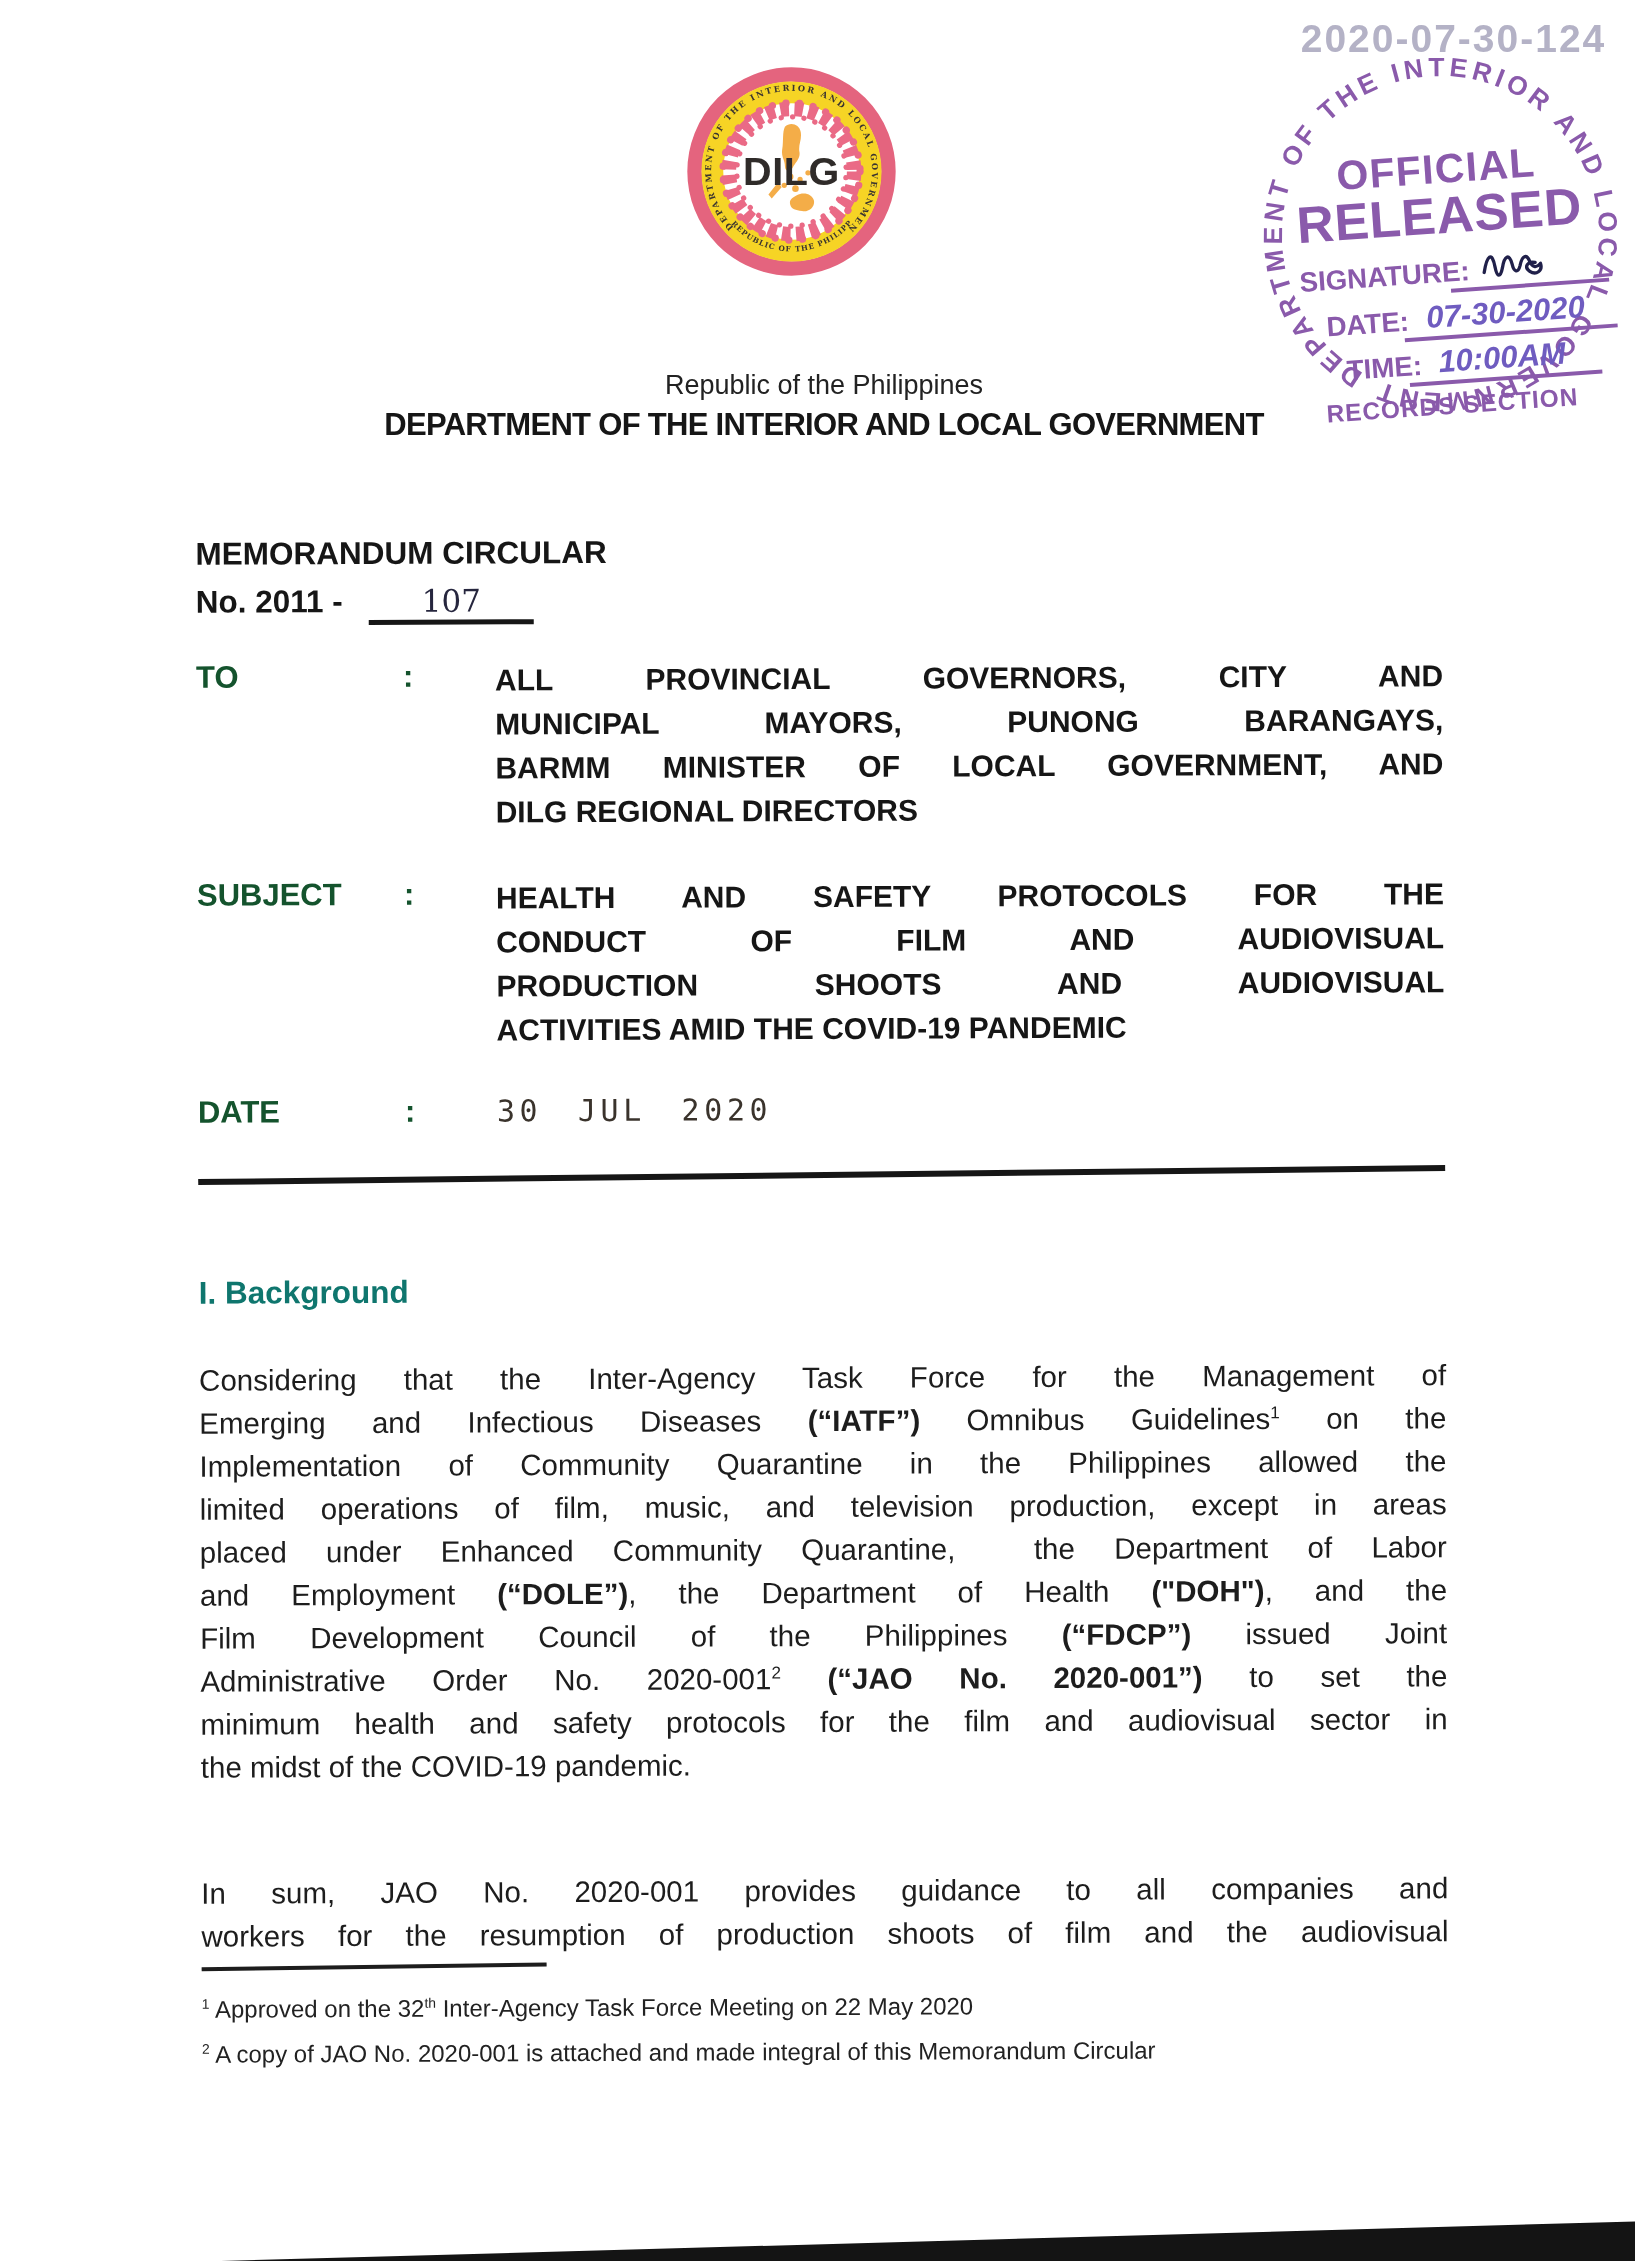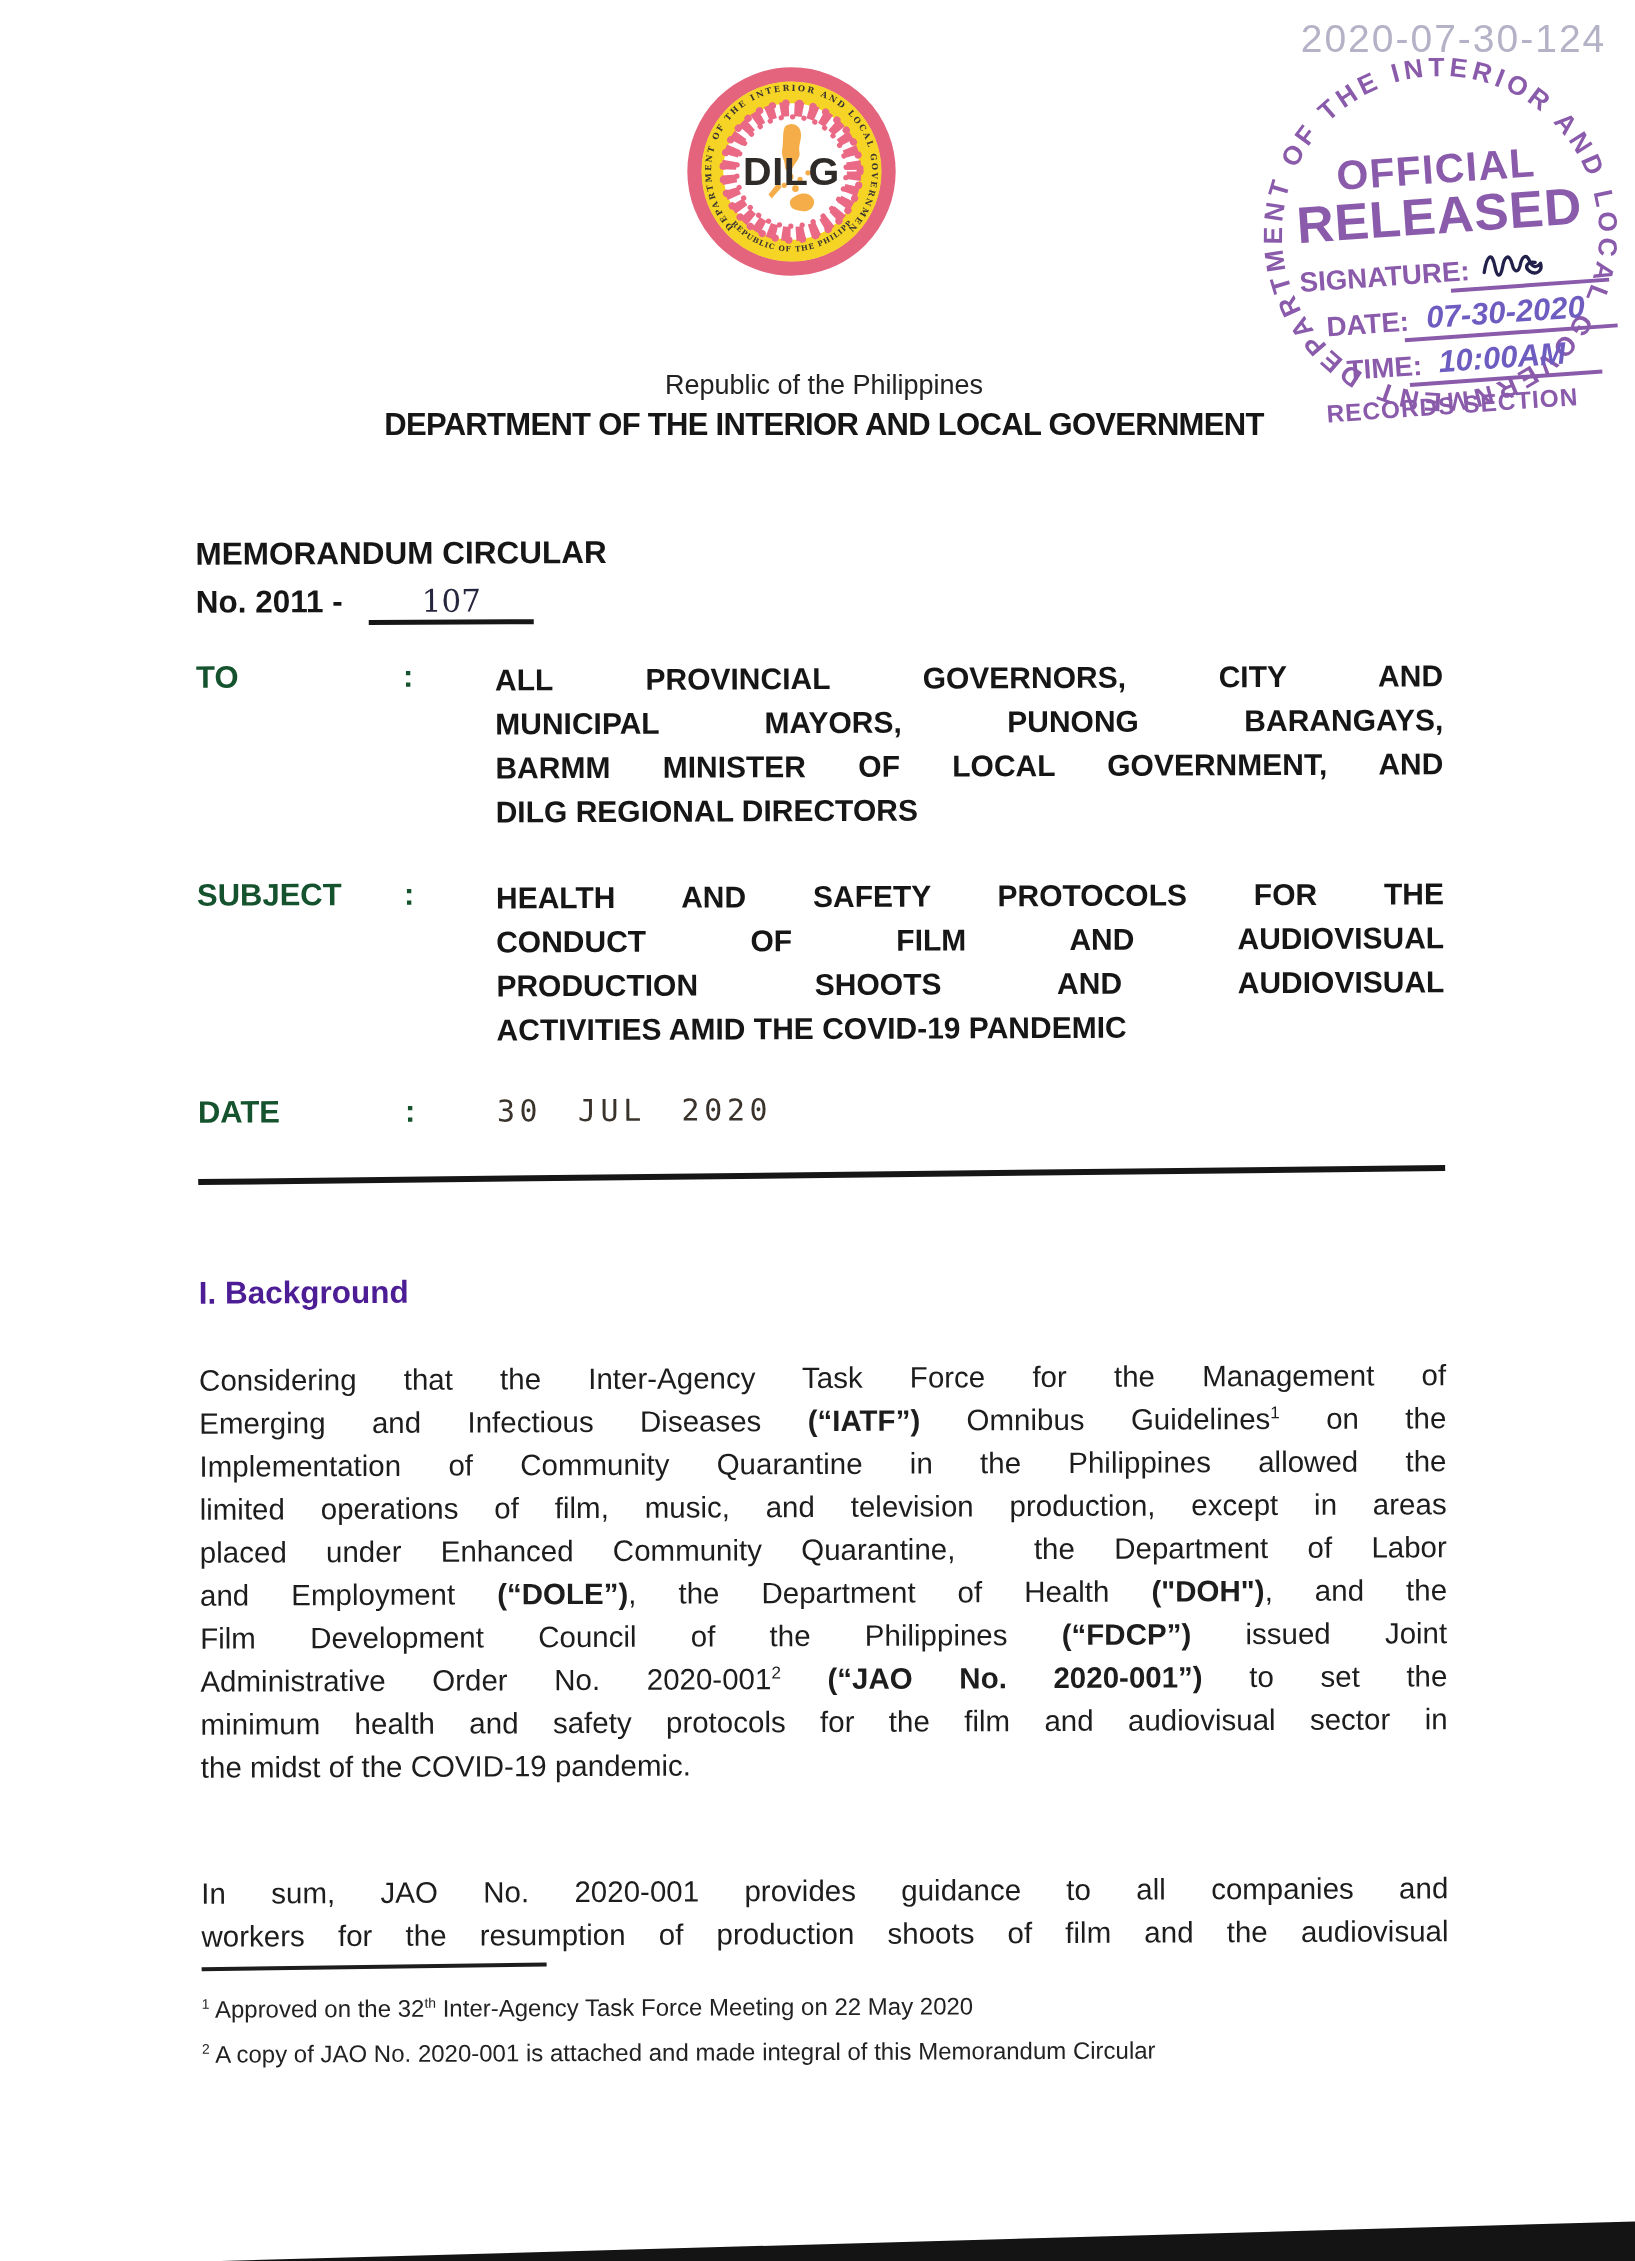--- a/index.html
+++ b/index.html
@@ -4,21 +4,21 @@
 <style>
   html,body{margin:0;padding:0;}
   body{
     width:1635px;height:2261px;position:relative;background:#ffffff;
     font-family:"Liberation Sans", sans-serif;color:#1f1f1f;overflow:hidden;
   }
   .abs{position:absolute;}
   
   .doc-number{
     left:1296px;top:17px;width:315px;text-align:center;
-    font-size:39px;letter-spacing:2px;color:#b4b2c6;font-weight:400;
+    font-size:39px;letter-spacing:2px;color:#b4b2c6;font-weight:700;
   }
   
   .header{left:168px;top:367px;width:1312px;text-align:center;}
   .header .h1{font-size:27px;line-height:37px;color:#222;}
   .header .h2{font-size:31px;line-height:41px;font-weight:bold;letter-spacing:-0.7px;color:#161616;}
   .header .h3{font-size:25px;line-height:37px;color:#222;}
   .header .h4{font-size:25px;line-height:35px;color:#222;}
   
   .content{left:0;top:0;width:1635px;height:2261px;transform:rotate(-0.25deg);transform-origin:50% 40%;}
   .memo-title{left:197px;top:533px;font-size:31.5px;font-weight:bold;color:#161616;}
@@ -37,21 +37,21 @@
   .subject-row{top:875px;}
   .date-row{top:1092px;}
   .val .jline{font-size:30px;line-height:44px;font-weight:bold;color:#161616;
     text-align:justify;text-align-last:justify;}
   .val .jline.nostretch{text-align-last:left;}
   .date-value{
     font-family:"DejaVu Sans Mono", monospace;font-size:30px;color:#3a332c;
     letter-spacing:4.6px;word-spacing:13px;font-weight:400;
   }
   .rule{left:197px;top:1172px;width:1247px;height:5.9px;background:#161616;transform:rotate(-0.4deg);}
-  .section-heading{left:197px;top:1272px;font-size:31.5px;font-weight:bold;color:#4c1d95;}
+  .section-heading{left:197px;top:1272px;font-size:31.5px;font-weight:bold;color:#0f766e;}
   .para{left:197px;width:1247px;}
   .para .jline{font-size:29.5px;line-height:43px;color:#1d1d1d;text-align:justify;text-align-last:justify;}
   .para .jline.nostretch{text-align-last:left;}
   .para .jline .b{font-weight:bold;}
   .para sup,.footnotes sup{font-size:58%;vertical-align:super;line-height:0;}
   .para1{top:1356px;}
   .para2{top:1869px;}
   .fn-rule{left:197px;top:1963px;width:345px;height:3.9px;background:#1d1d1d;transform:rotate(-0.55deg);}
   .footnotes{left:197px;top:1984px;width:1280px;}
   .footnotes .jline{font-size:24px;line-height:45px;color:#222;text-align:left;text-align-last:left;}

